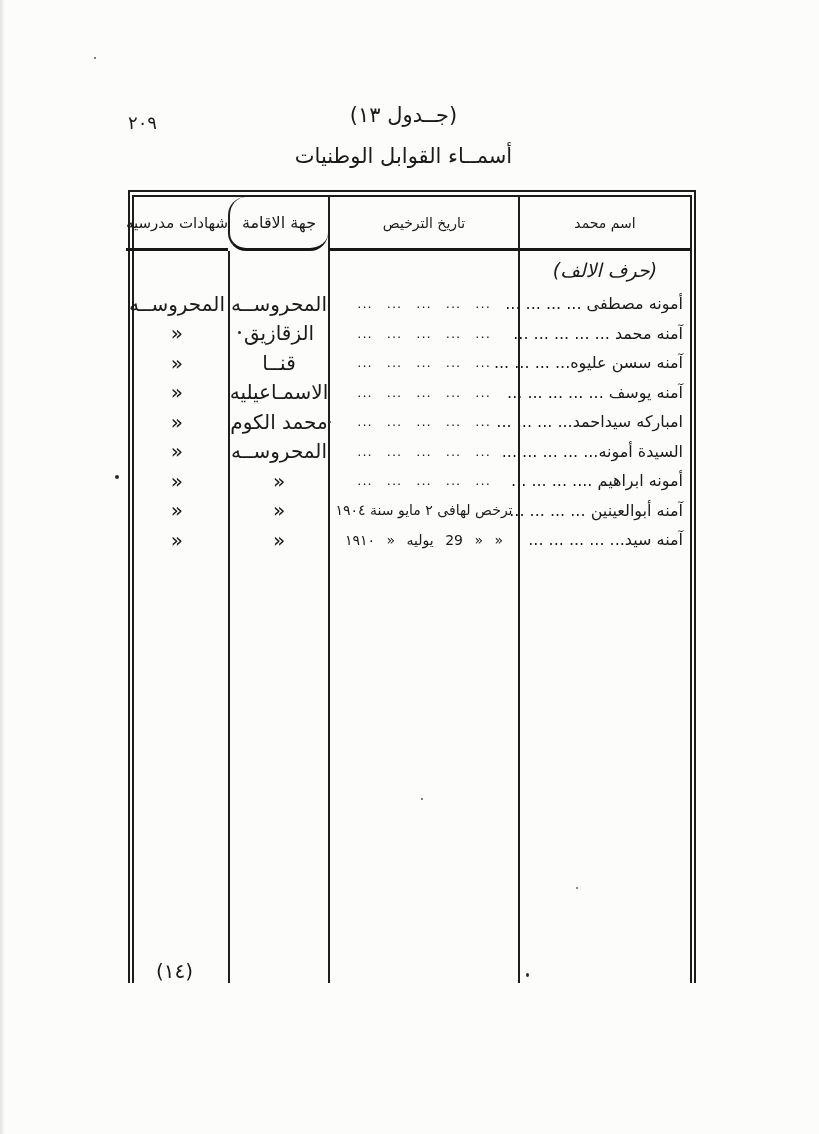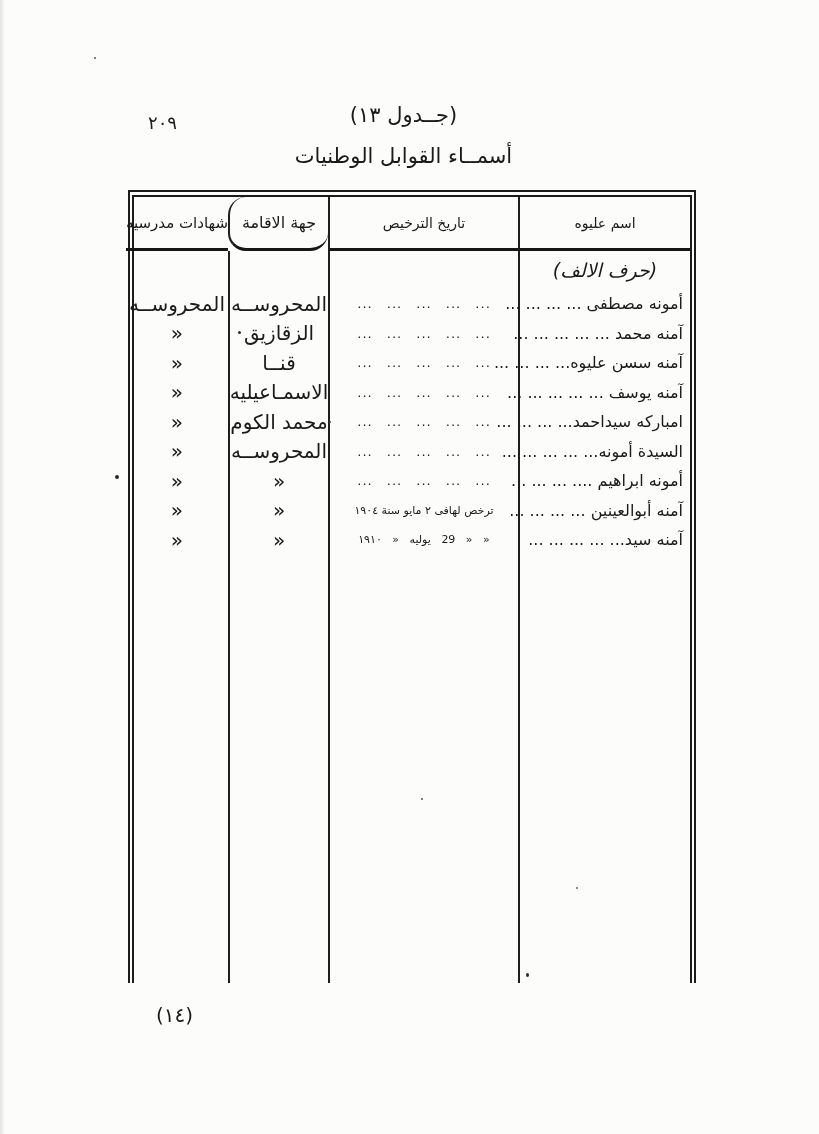--- a/index.html
+++ b/index.html
@@ -19,21 +19,21 @@
   .edge-shade {
     position: absolute;
     left: 0; top: 0;
     width: 5px; height: 100%;
     background: linear-gradient(to right, rgba(0,0,0,0.10), rgba(0,0,0,0));
     pointer-events: none;
   }
   .page-number {
     position: absolute;
     top: 112px;
-    left: 148px;
+    left: 128px;
     font-size: 18px;
     letter-spacing: 1px;
   }
   .caption-wrap {
     position: absolute;
     left: 0; right: 0;
     text-align: center;
     transform: translateX(-6px); 
   }
   .table-caption { top: 103px; position: absolute; left: 0; right: 0; font-size: 21px; }
@@ -78,27 +78,27 @@
     justify-content: flex-start;
     padding-inline-start: 7px;
     font-size: 16px;
   }
   .dots {
     font-size: 13px;
     word-spacing: 9px;
     letter-spacing: 1px;
     color: #1f1f1f;
   }
-  .date-text { font-size: 11px; }
+  .date-text { font-size: 14px; }
   .date-text.spaced { word-spacing: 7px; }
   .c-res.data, .c-cert.data { font-size: 20px; }
   .ditto { font-size: 18px; }
   .footer-mark {
     position: absolute;
-    top: 1003px;
+    top: 959px;
     left: 156px;
     font-size: 20px;
   }
   .speck {
     position: absolute;
     background: #2a2a2a;
     border-radius: 50%;
     pointer-events: none;
   }
 </style>
@@ -108,21 +108,21 @@
 <div class="edge-shade"></div>
 
 <div class="page-number">٢٠٩</div>
 <div class="table-caption caption-wrap">(جــدول ١٣)</div>
 <div class="page-title caption-wrap">أسمــاء القوابل الوطنيات</div>
 
 <div class="scan-table">
   <div class="grid">
 
     <div class="row">
-      <div class="cell hcell c-name">اسم عليوه</div>
+      <div class="cell hcell c-name">اسم محمد</div>
       <div class="cell hcell c-date">تاريخ الترخيص</div>
       <div class="cell hcell c-res">جهة الاقامة</div>
       <div class="cell hcell c-cert">شهادات مدرسيه</div>
     </div>
 
     <div class="row">
       <div class="cell c-name section-cell">(حرف الالف)</div>
       <div class="cell c-date"></div>
       <div class="cell c-res"></div>
       <div class="cell c-cert"></div>

